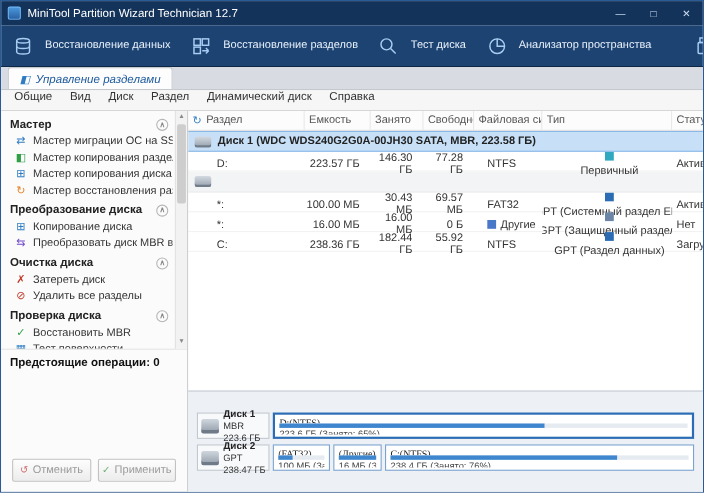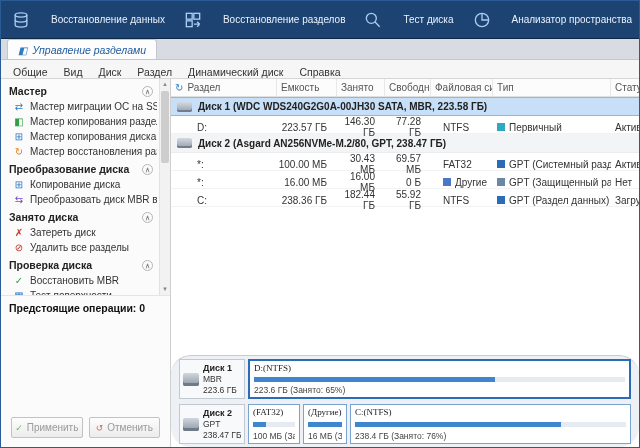--- a/index.html
+++ b/index.html
@@ -7,31 +7,31 @@
   .window { width:640px; height:448px; display:flex; flex-direction:column; border:1px solid #2b5b95; background:#fff; overflow:hidden; }
 
   
   .titlebar { height:22px; background:#14335a; display:flex; align-items:center; gap:6px; padding-left:6px; color:#fff; font-size:10.5px; flex:0 0 auto; }
   .app-icon { width:12px; height:12px; border-radius:2px; background:linear-gradient(#4e9be0,#275d9e); box-shadow:inset 0 0 0 1px #6fb1ec; }
   .win-btns { margin-left:auto; display:flex; height:100%; }
   .win-btn { width:30px; display:flex; align-items:center; justify-content:center; font-size:9px; color:#cfe0f2; }
 
   
   .toolbar { height:38px; background:#1d4372; border-bottom:1px solid #0e2744; display:flex; align-items:center; gap:18px; padding:0 10px; flex:0 0 auto; }
-  .tb-item { display:flex; align-items:center; gap:20px; color:#e9f2fc; font-size:10px; white-space:nowrap;justify-content:space-between; }
+  .tb-item { display:flex; align-items:center; gap:10px; color:#e9f2fc; font-size:10px; white-space:nowrap;justify-content:space-between; }
   .tb-item svg { stroke:#a9cdf2; fill:none; stroke-width:1.6; }
   .tb-spacer { flex:1; }
 
   
   .tabbar { height:21px; background:#d8dce2; border-bottom:1px solid #c3c7cd; display:flex; align-items:flex-end; padding-left:6px; flex:0 0 auto; }
   .tab { height:20px; background:#fdfdfd; border:1px solid #c3c7cd; border-bottom:none; border-radius:3px 3px 0 0; display:flex; align-items:center; gap:5px; padding:0 10px; color:#1d5a9e; font-size:10.5px;font-style:italic; }
   .tab-ico::before { content:"◧"; color:#2f7cc3; font-size:10px; }
 
   
-  .menubar { height:19px; background:#f6f6f6; border-bottom:1px solid #d6d6d6; display:flex; align-items:flex-end; padding-left:4px; font-size:10.5px; color:#333; flex:0 0 auto; }
+  .menubar { height:19px; background:#f6f6f6; border-bottom:1px solid #d6d6d6; display:flex; align-items:flex-start; padding-left:4px; font-size:10.5px; color:#333; flex:0 0 auto; }
   .menu-item { padding:0 8px; }
 
   
   .content { flex:1; display:flex; min-height:0; }
 
   
   .sidebar { width:170px; flex:0 0 170px; background:#fbfbfb; border-right:1px solid #cfcfcf; position:relative; display:flex; flex-direction:column; font-size:10.5px; }
   .sections { height:216px; overflow:hidden; padding:2px 13px 0 0; }
   .section-title { display:flex; align-items:center; font-weight:bold; color:#222; padding:4px 4px 2px 8px; font-size:10.5px; }
   .collapse { margin-left:auto; width:11px; height:11px; border:1px solid #b5b5b5; border-radius:50%; color:#888; font-size:7px; line-height:9px; text-align:center; }
@@ -64,49 +64,58 @@
   .th { padding:0 4px; border-right:1px solid #e8e8e8; height:100%; display:flex; align-items:center; gap:4px; overflow:hidden; white-space:nowrap; }
   .refresh-ico::before { content:"↻"; color:#2f7cc3; font-size:10px; }
   .tbody { flex:1; overflow:hidden; font-size:10px; color:#333; }
   .row-disk { display:flex; align-items:center; gap:6px; height:19px; padding-left:6px; background:#f3f4f6; border-bottom:1px solid #ececec; font-weight:bold; color:#222; white-space:nowrap; overflow:hidden; }
   .row-disk.selected { background:#c7e0f8; border-top:1px solid #8ab8e8; border-bottom:1px solid #8ab8e8; }
   .hd-ico { width:15px; height:10px; flex:0 0 15px; border-radius:2px; background:linear-gradient(#d4dae1,#95a0ac); box-shadow:inset 0 -2px 0 #717d8a; }
   .row-part { height:18px; align-items:center; border-bottom:1px solid #f2f2f2; }
   .c-name { padding-left:26px; }
   .c-num { text-align:right; padding-right:10px; }
   .c-fs { padding-left:12px; display:flex; align-items:center; gap:4px; overflow:hidden; white-space:nowrap; }
-  .c-type { display:flex; align-items:center; gap:4px; padding-left:4px; white-space:nowrap; overflow:hidden; }
+  .c-type { display:flex; align-items:center; gap:4px; padding-left:4px; white-space:nowrap; overflow:hidden;flex-direction:column; }
   .c-status { white-space:nowrap; overflow:hidden; padding-left:4px; }
   .sq { width:8px; height:8px; flex:0 0 8px; }
   .sq-primary { background:#2fa8c0; }
   .sq-efi { background:#2b6cb4; }
   .sq-protected { background:#6c86a8; }
   .sq-data { background:#2b6cb4; }
   .sq-other { background:#4a78c9; }
 
   
-  .diskmap { height:92px; flex:0 0 92px; background:#edf0f4; border-top:1px solid #c6ccd3; padding:3px 8px; display:flex; flex-direction:column; gap:5px;border-radius:20px; }
+  .diskmap { height:92px; flex:0 0 92px; background:#edf0f4; border-top:1px solid #c6ccd3; padding:19px 8px; display:flex; flex-direction:column; gap:5px; }
   .dm-row { flex:1; display:flex; gap:3px; min-height:0; }
   .dm-disk { width:66px; flex:0 0 66px; background:#f8f9fb; border:1px solid #c2c8cf; display:flex; align-items:center; gap:4px; padding:2px 3px; }
   .dm-disk-ico { width:16px; height:13px; flex:0 0 16px; border-radius:2px; background:linear-gradient(#cfd6de,#8f9aa6); box-shadow:inset 0 -3px 0 #6e7a87; }
   .dm-disk-info { font-size:8.5px; color:#333; line-height:1.25; overflow:hidden; white-space:nowrap; }
   .dm-disk-name { font-weight:bold; font-size:9px; color:#222; }
   .dm-parts { flex:1; display:flex; gap:3px; min-width:0; }
   .dm-part { background:#fff; border:1px solid #7aa3cf; padding:2px 4px; display:flex; flex-direction:column; justify-content:space-between; overflow:hidden; }
   .dm-part.selected { border:2px solid #2b6cb4; }
   .dm-label { font-size:9px; color:#222; white-space:nowrap; overflow:hidden;font-family:Liberation Serif, serif; }
   .dm-bar { height:5px; background:#e6ebf1; }
   .dm-fill { height:100%; background:#3e87cf; }
   .dm-detail { font-size:8.5px; color:#444; white-space:nowrap; overflow:hidden; }
 </style>
 </head>
 <body>
 
 <div class="window">
 
+  <div class="titlebar">
+    <span class="app-icon"></span>
+    <span>MiniTool Partition Wizard Technician 12.7</span>
+    <div class="win-btns">
+      <span class="win-btn">—</span>
+      <span class="win-btn">□</span>
+      <span class="win-btn">✕</span>
+    </div>
+  </div>
 
   <div class="toolbar">
     <div class="tb-item">
       <svg width="20" height="20" viewBox="0 0 24 24">
           <ellipse cx="12" cy="6" rx="7" ry="2.5"></ellipse>
           <path d="M5 6v12c0 1.4 3.1 2.5 7 2.5s7-1.1 7-2.5V6"></path>
           <path d="M5 12c0 1.4 3.1 2.5 7 2.5s7-1.1 7-2.5"></path>
         </svg>
       <span>Восстановление данных</span>
     </div>
@@ -193,21 +202,21 @@
         <div class="side-item">
           <span class="side-ico i-copydisk"></span>
           <span>Копирование диска</span>
         </div>
         <div class="side-item">
           <span class="side-ico i-convert"></span>
           <span>Преобразовать диск MBR в диск GPT</span>
         </div>
 
         <div class="section-title">
-          <span>Занято диска</span>
+          <span>Очистка диска</span>
           <span class="collapse">∧</span>
         </div>
         <div class="side-item">
           <span class="side-ico i-wipe"></span>
           <span>Затереть диск</span>
         </div>
         <div class="side-item">
           <span class="side-ico i-delall"></span>
           <span>Удалить все разделы</span>
         </div>
@@ -230,26 +239,26 @@
       <div class="sb-scrollbar">
         <div class="sb-arrow">▲</div>
         <div class="sb-thumb"></div>
         <div class="sb-arrow down">▼</div>
       </div>
 
       <div class="pending">Предстоящие операции: 0</div>
       <div class="side-fill"></div>
       <div class="side-buttons">
         <div class="btn">
+          <span class="undo-ico"></span>
+          <span>Отменить</span>
+        </div>
+        <div class="btn">
           <span class="ok-ico"></span>
           <span>Применить</span>
-        </div>
-        <div class="btn">
-          <span class="undo-ico"></span>
-          <span>Отменить</span>
         </div>
       </div>
     </div>
 
     <div class="main">
 
       <div class="thead grid-cols">
         <div class="th">
           <span class="refresh-ico"></span>
           <span>Раздел</span>
@@ -291,21 +300,20 @@
             </div>
           <div class="c-type">
               <span class="sq sq-primary"></span>
               <span>Первичный</span>
             </div>
           <div class="c-status">Активн...</div>
         </div>
 
         <div class="row-disk">
           <span class="hd-ico"></span>
-          <span>Диск 2 (Asgard AN256NVMe-M.2/80, GPT, 238.47 ГБ)</span>
         </div>
 
         <div class="row-part grid-cols">
           <div class="c-name">*:</div>
           <div class="c-num">100.00 МБ</div>
           <div class="c-num">30.43 МБ</div>
           <div class="c-num">69.57 МБ</div>
           <div class="c-fs">
               <span>FAT32</span>
             </div>

